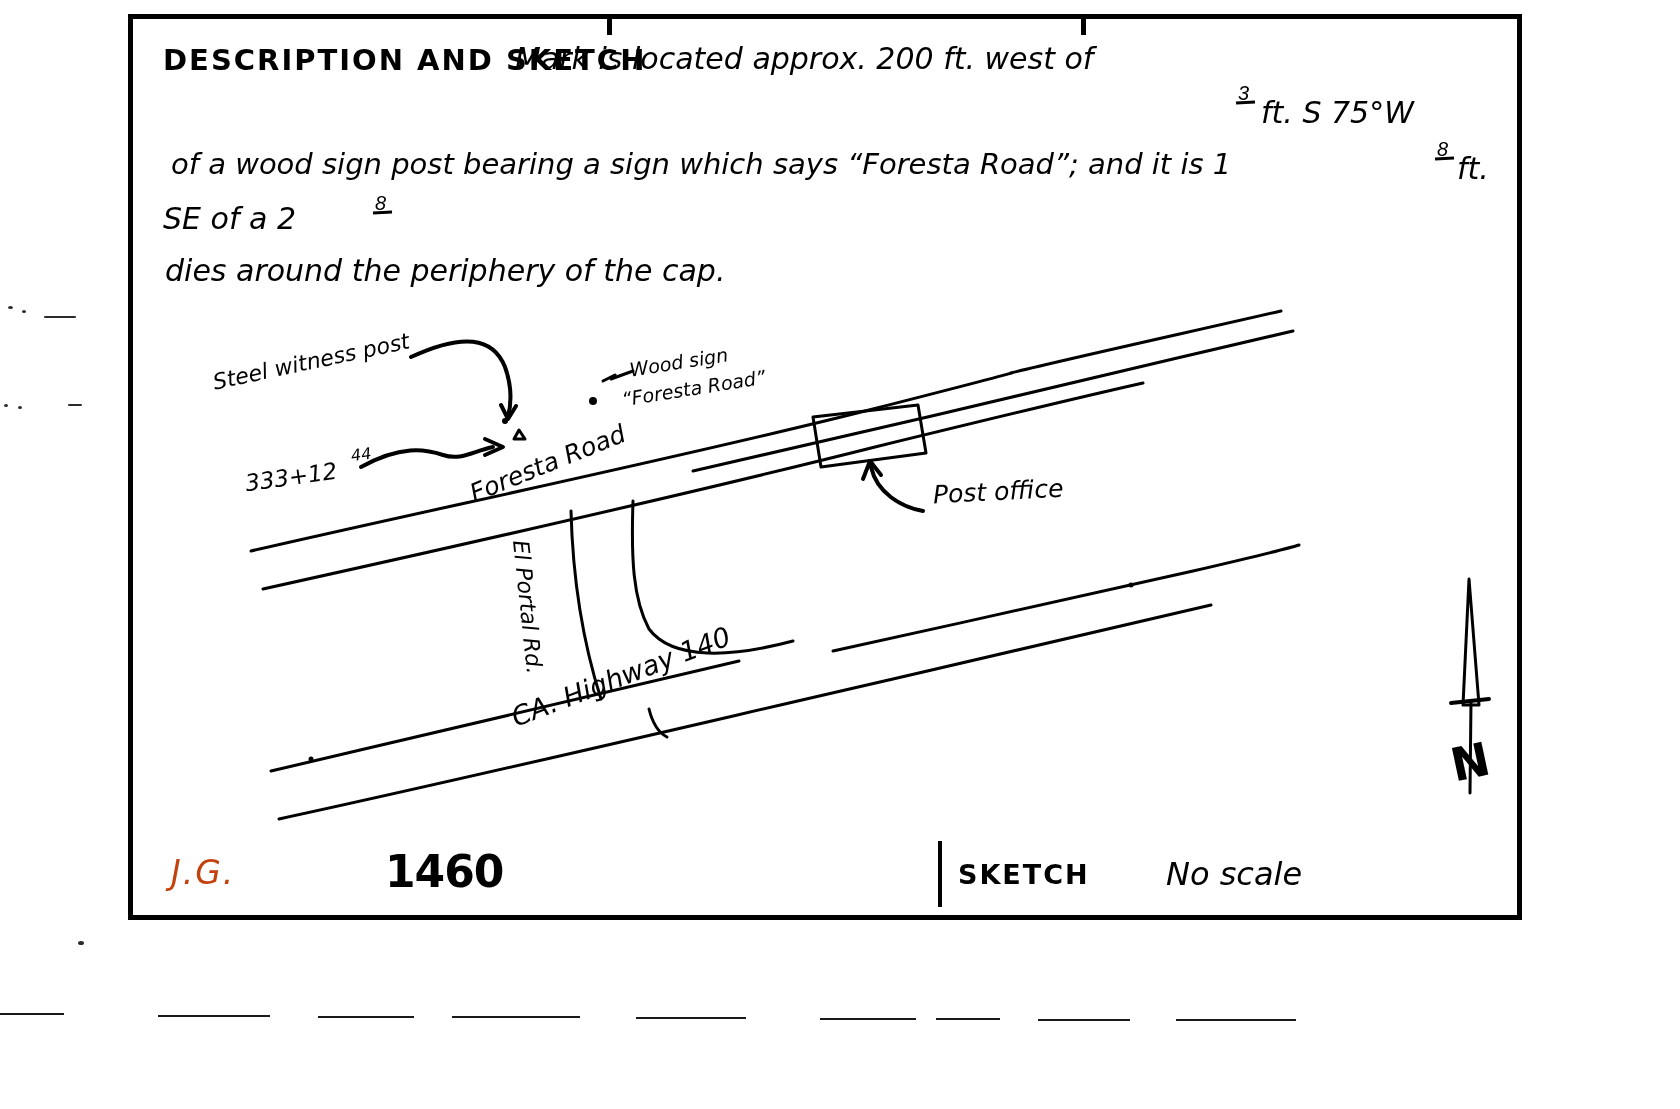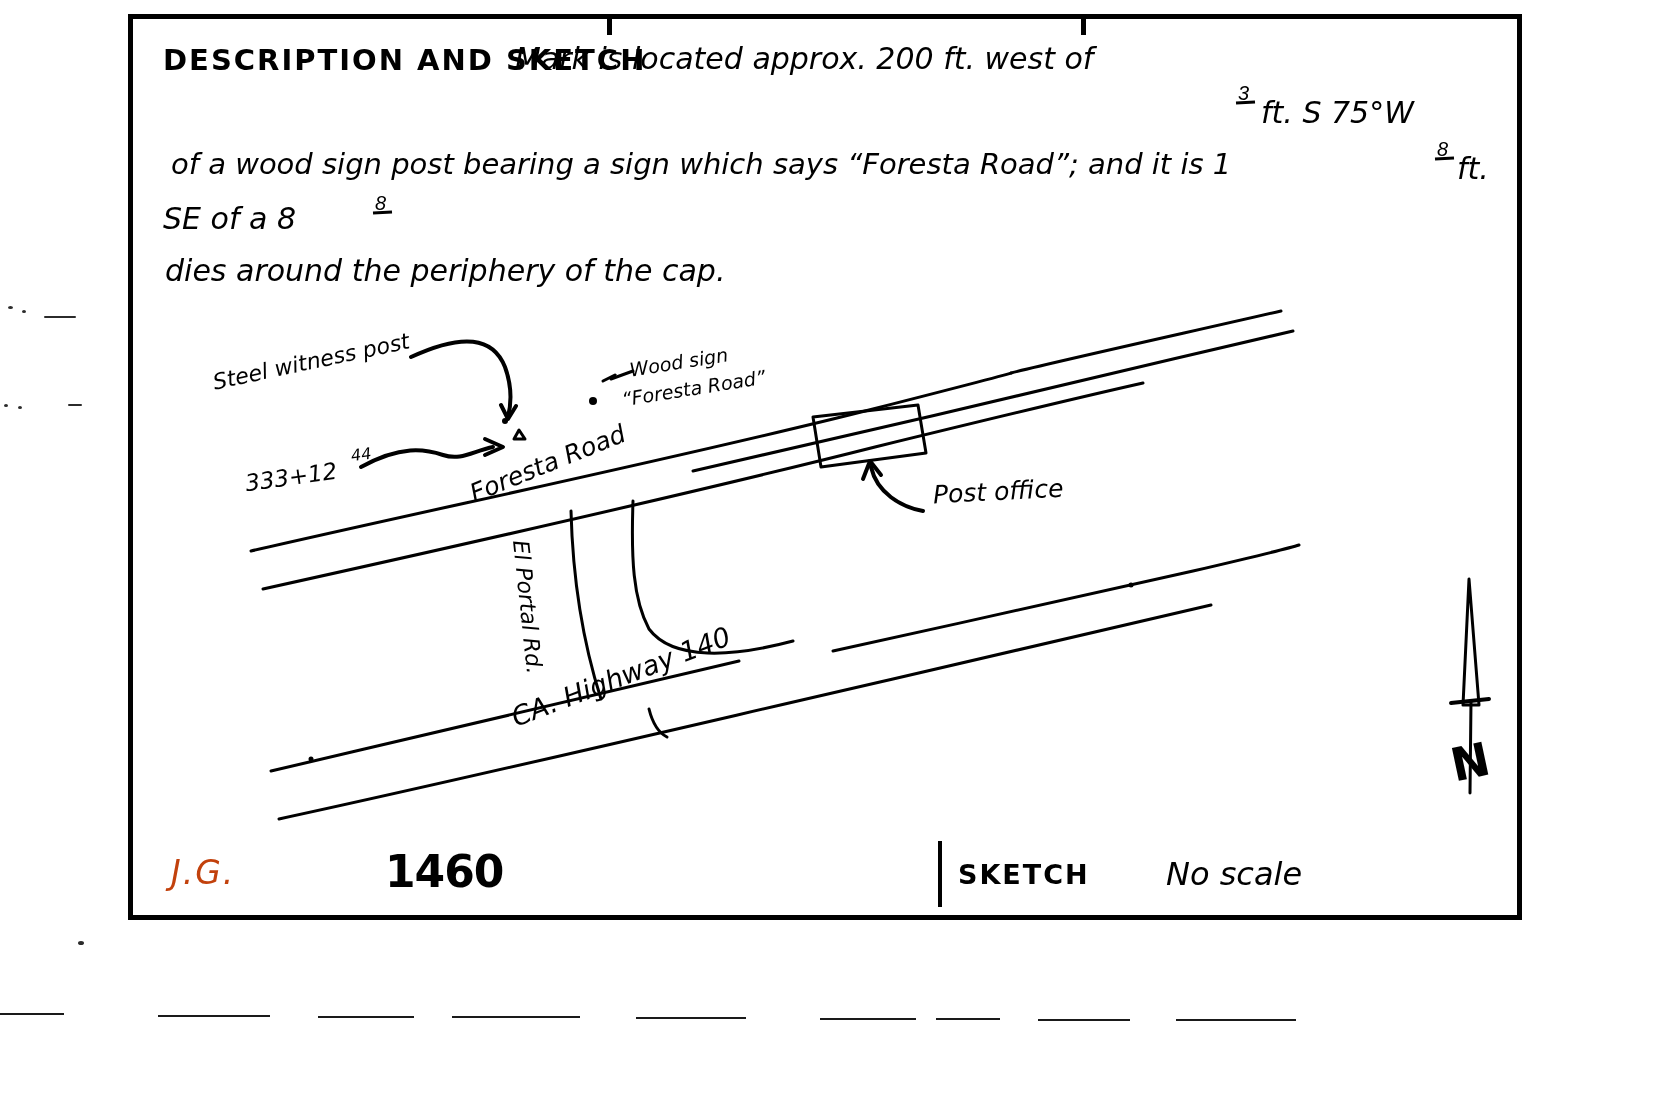--- a/index.html
+++ b/index.html
@@ -259,21 +259,21 @@
       <div class="desc-line">
         <span class="desc-run" style="left:8px; top:2px; font-size:29px;">of  a  wood sign post  bearing  a  sign  which  says  “Foresta Road”;  and  it  is  1</span>
         <span class="frac" style="position:absolute; left:1272px; top:6px;">
           <span class="num">8</span>
           <span class="bar"></span>
         </span>
         <span class="desc-run" style="left:1294px; top:6px;">ft.</span>
       </div>
 
       <div class="desc-line">
-        <span class="desc-run" style="left:0px; top:2px;">SE  of   a   8</span>
+        <span class="desc-run" style="left:0px; top:2px;">SE  of   a   2</span>
         <span class="frac" style="position:absolute; left:210px; top:6px;">
           <span class="num">8</span>
           <span class="bar"></span>
         </span>
       </div>
 
       <div class="desc-line">
         <span class="desc-run" style="left:2px; top:0px;">dies  around  the   periphery  of  the   cap.</span>
       </div>
 

